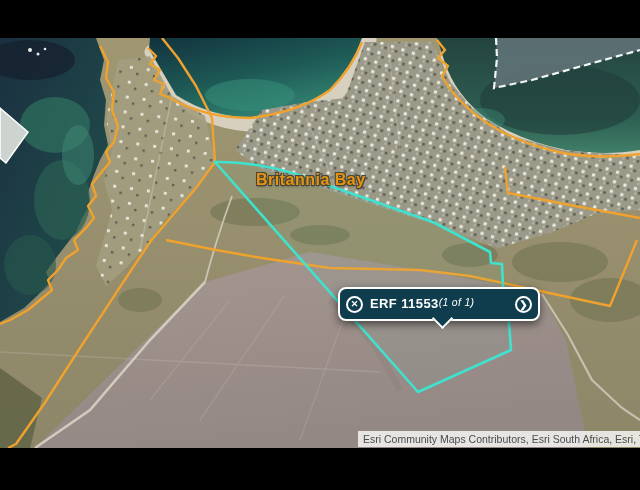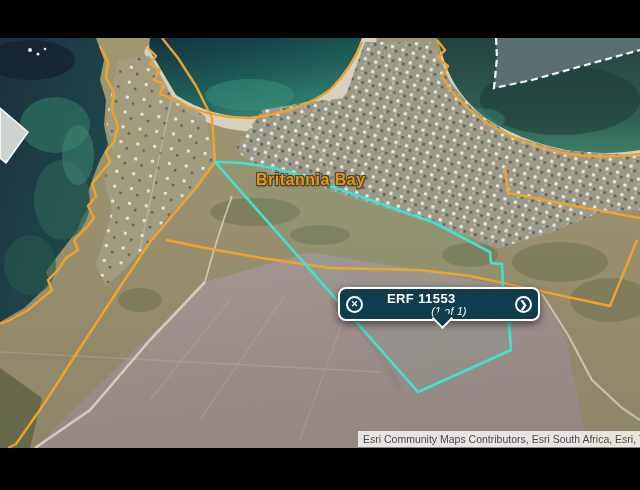--- a/index.html
+++ b/index.html
@@ -18,21 +18,21 @@
   .popup{position:absolute;left:338px;top:287px;width:198px;height:30px;background:#0f3d4d;
     border:2px solid #fff;border-radius:8px;display:flex;align-items:center;
     box-shadow:0 3px 8px rgba(0,0,0,.55);color:#fff;}
   .popup .tail{position:absolute;left:95px;top:22px;width:13px;height:13px;background:#0f3d4d;
     border-right:2px solid #fff;border-bottom:2px solid #fff;transform:rotate(45deg);z-index:-0;}
   .pbtn{flex:0 0 auto;width:17px;height:17px;border:2px solid #fff;border-radius:50%;
     display:flex;align-items:center;justify-content:center;background:transparent;color:#fff;
     padding:0;cursor:pointer;box-sizing:border-box;}
   .pbtn.close{margin-left:6px;font-size:9px;font-weight:bold;}
   .pbtn.next{margin-right:6px;margin-left:4px;font-size:10px;font-weight:bold;}
-  .ptxt{flex:1 1 auto;display:flex;flex-direction:column;min-width:0;margin-left:24px;}
+  .ptxt{flex:1 1 auto;display:flex;flex-direction:row;min-width:0;margin-left:7px;}
   .ptitle{font-size:13px;font-weight:bold;line-height:14px;letter-spacing:.4px;white-space:nowrap;}
   .ppage{font-size:10.5px;font-style:italic;line-height:11px;text-align:center;letter-spacing:.3px;}
 
   
   .attrib{position:absolute;left:358px;top:431px;width:282px;height:16px;
     background:rgba(255,255,255,.78);color:#4a4a4a;font-size:10.5px;line-height:16px;
     padding-left:5px;white-space:nowrap;overflow:hidden;box-sizing:border-box;}
 </style>
 </head>
 <body>

